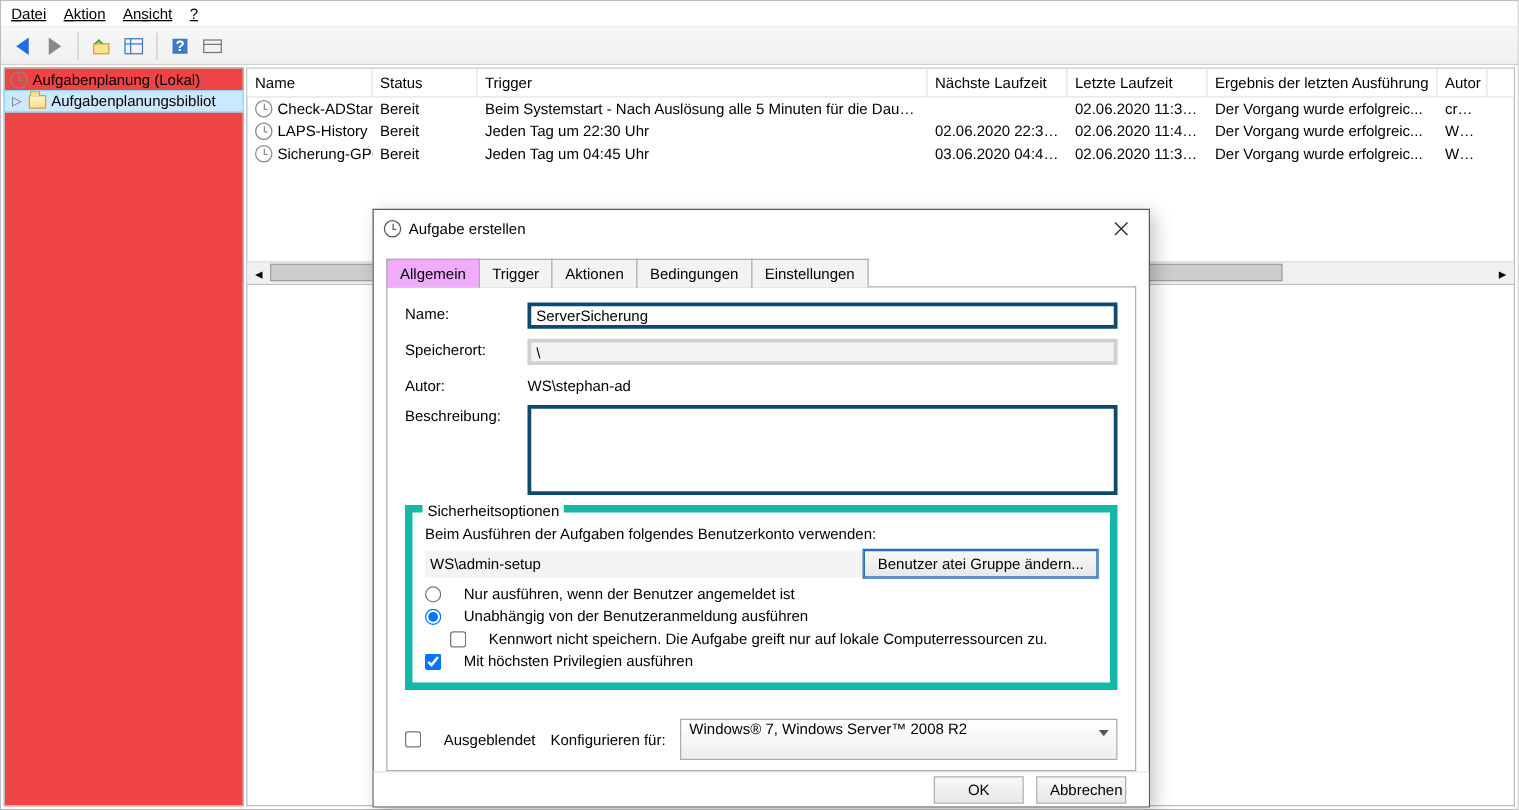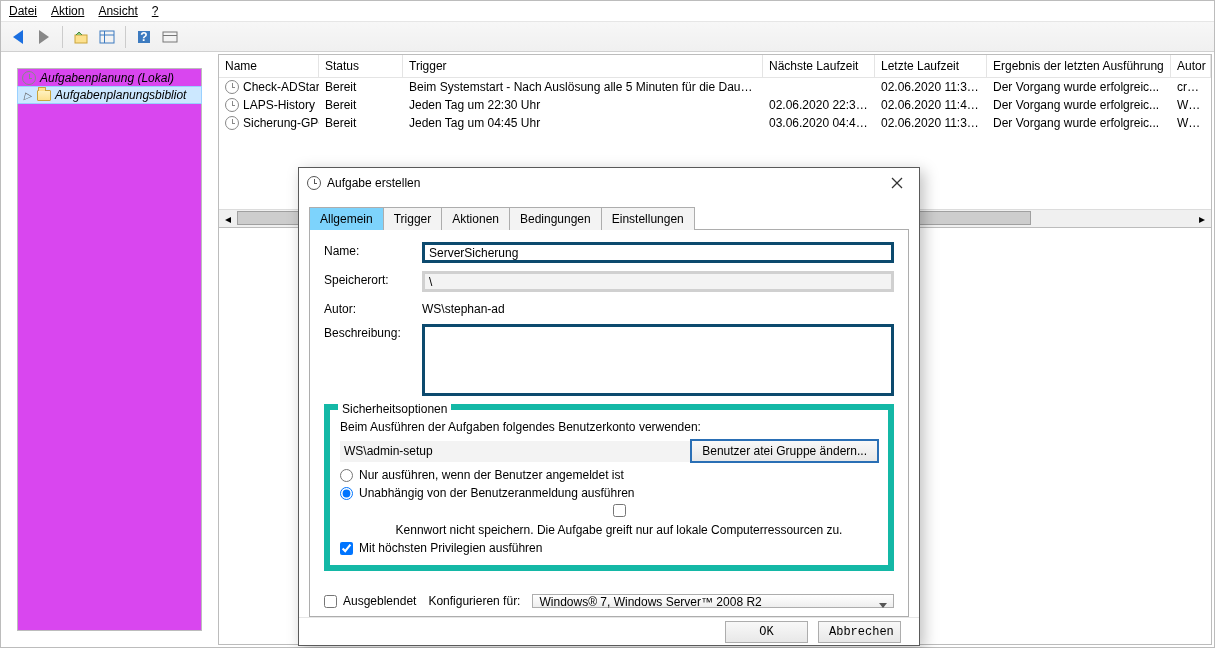--- a/index.html
+++ b/index.html
@@ -19,21 +19,21 @@
 .menubar span { color: #000; text-decoration: underline; }
 .menubar span u { text-decoration: underline; }
 
 .toolbar { height: 30px; background: linear-gradient(#f7f7f7,#f0f0f0); display:flex; align-items:center; padding-left:6px; gap:4px; border-bottom:1px solid #d0d0d0; }
 .tbtn { width:22px; height:22px; display:flex; align-items:center; justify-content:center; }
 .tsep { width:1px; height:22px; background:#ccc; margin:0 3px; }
 
 .client { flex:1; display:flex; background:#fff; }
 
 
-.tree { width:192px; border:1px solid #bcbcbc; margin:16px; background:#d946ef;font-style:italic; }
+.tree { width:192px; border:1px solid #bcbcbc; margin:2px; background:#ef4444; }
 .treerow { display:flex; align-items:center; height:18px; padding-left:4px; gap:4px; }
 .treerow.sel { background:#cce8ff; border:1px solid #99d1ff; margin:-1px; }
 .tg { width:11px; font-size:10px; color:#666; text-align:center; }
 .clk { width:14px;height:14px;border:1.5px solid #888;border-radius:50%;position:relative;flex-shrink:0;}
 .clk::before{content:"";position:absolute;width:1px;height:4px;background:#888;left:5.5px;top:2px;}
 .clk::after {content:"";position:absolute;width:3px;height:1px;background:#888;left:5.5px;top:6px;}
 .fld { width:14px;height:11px;background:linear-gradient(#fff1c0,#fde18f);border:1px solid #c9a43a;border-radius:1px;position:relative;flex-shrink:0;}
 .fld::before{content:"";position:absolute;top:-4px;left:0;width:6px;height:3px;background:#fde18f;border:1px solid #c9a43a;border-bottom:none;border-radius:1px 1px 0 0;}
 
 
@@ -55,43 +55,43 @@
 
 .dlg { position:absolute; left:298px; top:167px; width:622px; height:479px; background:#fff; border:1px solid #5a5a5a; box-shadow:4px 4px 14px rgba(0,0,0,.25); display:flex; flex-direction:column; }
 .dlgtitle{height:30px;display:flex;align-items:center;padding-left:8px;}
 .dlgtitle .clk{border-color:#555;}
 .dlgtitle .clk::before,.dlgtitle .clk::after{background:#555;}
 .dlgtitle .close{margin-left:auto;width:44px;height:30px;display:flex;align-items:center;justify-content:center;}
 .dlgtitle .close svg{stroke:#333;stroke-width:1.2;}
 .dlgbody{flex:1;padding:8px 10px 0 10px;position:relative;}
 .tabs{display:flex;position:relative;z-index:2;}
 .tab{padding:4px 10px;border:1px solid #adadad;border-bottom:none;background:#f3f3f3;margin-right:-1px;position:relative;top:1px;}
-.tab.active{background:#7dd3fc;z-index:3;}
+.tab.active{background:#f0abfc;z-index:3;}
 .tabpanel{border:1px solid #adadad;padding:12px 14px;height:388px;background:#fff;position:relative;}
 .formrow{display:flex;align-items:flex-start;margin-bottom:8px;}
 .formrow label{width:98px;padding-top:2px;}
 .tinput{flex:1;height:21px;border:3px solid #0c4a6e;padding:1px 4px;background:#fff;}
 .tinput[readonly]{background:#f3f3f3;border-color:#d0d0d0;}
 textarea.tinput{height:72px;resize:none;}
 .plain{padding-top:2px;}
 
 .group{border:6px solid #14b8a6;padding:10px 10px 6px 10px;margin-top:2px;position:relative;}
 .group > legend{position:absolute;top:-8px;left:8px;background:#fff;padding:0 4px;}
 .gval{display:flex;align-items:center;margin:6px 0;}
 .acct{flex:1;background:#f3f3f3;border:none;height:21px;padding:2px 4px;}
 .btn{border:1px solid #adadad;background:linear-gradient(#f8f8f8,#e8e8e8);height:22px;padding:0 10px;}
 .btn.focus{border:1px solid #2a6fb5;outline:1px solid #2a6fb5;}
-.radiorow,.chkrow{display:flex;align-items:center;margin:4px 0;gap:6px;}
-.chkrow.ind{margin-left:20px;flex-direction:column;}
+.radiorow,.chkrow{display:flex;align-items:center;margin:4px 0;gap:18px;}
+.chkrow.ind{margin-left:20px;}
 input[type=radio],input[type=checkbox]{width:13px;height:13px;}
 .bottomrow{position:absolute;left:14px;right:14px;bottom:8px;display:flex;align-items:center;gap:12px;}
-.cfgsel{flex:1;height:14px;border:1px solid #adadad;background:linear-gradient(#fff,#eee);padding:0 36px 0 6px;position:relative;}
+.cfgsel{flex:1;height:33px;border:1px solid #adadad;background:linear-gradient(#fff,#eee);padding:0 36px 0 6px;position:relative;}
 .cfgsel::after{content:"";position:absolute;right:6px;top:8px;border-left:4px solid transparent;border-right:4px solid transparent;border-top:5px solid #555;}
 .dlgbuttons{height:46px;display:flex;align-items:center;justify-content:flex-end;padding-right:18px;gap:10px;background:#fff;border-top:1px solid #e6e6e6;}
-.dlgbuttons .btn{width:83px;font-family:Liberation Mono, monospace;}
+.dlgbuttons .btn{width:72px;}
 
 .arrow-l{width:0;height:0;border-top:7px solid transparent;border-bottom:7px solid transparent;border-right:10px solid #1b6fe0;}
 .arrow-r{width:0;height:0;border-top:7px solid transparent;border-bottom:7px solid transparent;border-left:10px solid #888;}
 </style>
 </head>
 <body>
 
 <div class="window">
 
 

